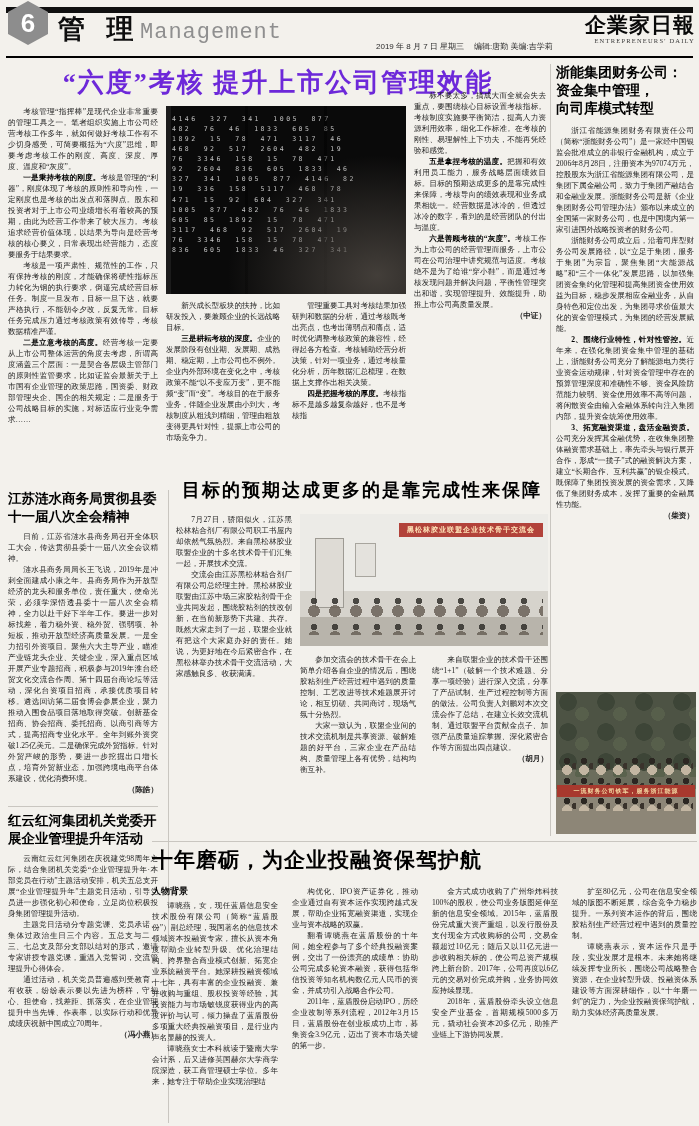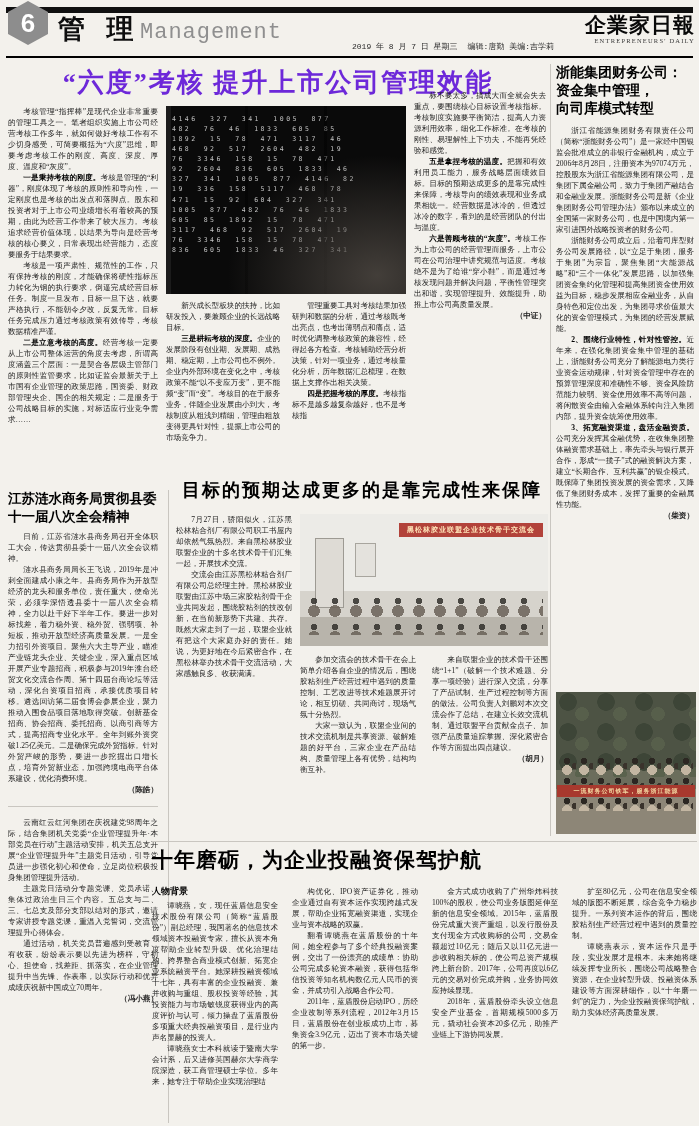--- a/index.html
+++ b/index.html
@@ -68,21 +68,21 @@
 <body>
 
 <div id="page">
 
   <div class="abs topbar" style="left:6px;top:7px;width:687px;height:6px;"></div>
   <div class="abs hex" style="left:8px;top:1px;width:40px;height:44px;">
     <span>6</span>
   </div>
   <div class="abs sec-cn" style="left:58px;top:16px;">管 理</div>
   <div class="abs sec-en" style="left:140px;top:22px;">Management</div>
-  <div class="abs dateline" style="left:352px;top:42px;font-family:Liberation Mono, monospace;">
+  <div class="abs dateline" style="left:376px;top:42px;">
     <span>2019 年 8 月 7 日  星期三</span><span>编辑:唐勤  美编:吉学莉</span>
   </div>
   <div class="abs" style="left:540px;top:14px;width:155px;">
     <div class="mast-cn">企業家日報</div>
     <div class="mast-en">ENTREPRENEURS' DAILY</div>
   </div>
   <div class="abs rule" style="left:6px;top:56px;width:687px;height:2px;"></div>
 
   <div class="abs headline-xl" style="left:8px;top:68px;width:540px;">“六度”考核  提升上市公司管理效能</div>
 
@@ -155,20 +155,21 @@
     <div class="col" style="margin-top:5px;height:272px;">
       <p><b></b><span>日前，江苏省涟水县商务局召开全体职工大会，传达贯彻县委十一届八次全会议精神。</span></p>
       <p><b></b><span>涟水县商务局局长王飞说，2019年是冲刺全面建成小康之年。县商务局作为开放型经济的龙头和服务单位，责任重大，使命光荣，必须学深悟透县委十一届八次全会精神，全力以赴干好下半年工作。要进一步对标找差，着力稳外资、稳外贸、强弱项、补短板，推动开放型经济高质量发展。一是全力招引外资项目。聚焦六大主导产业，瞄准产业链龙头企业、关键企业，深入重点区域开展产业专题招商，积极参与2019年淮台经贸文化交流合作周、第十四届台商论坛等活动，深化台资项目招商，承接优质项目转移。遴选回访第二届食博会参展企业，聚力推动入围食品项目落地取得突破。创新基金招商、协会招商、委托招商、以商引商等方式，提高招商专业化水平。全年到账外资突破1.25亿美元。二是确保完成外贸指标。针对外贸严峻的形势，要进一步挖掘出口增长点，培育外贸新业态，加强跨境电商平台体系建设，优化消费环境。</span></p>
       <p class="byline">（陈皓）</p>
     </div>
   </div>
 
   <div class="abs hairline" style="left:8px;top:806px;width:150px;height:1px;"></div>
 
   <div class="abs" style="left:8px;top:812px;width:150px;">
+    <div class="headline-sm">红云红河集团机关党委开展企业管理提升年活动</div>
     <div class="col" style="margin-top:5px;height:248px;">
       <p><b></b><span>云南红云红河集团在庆祝建党98周年之际，结合集团机关党委“企业管理提升年·本部党员在行动”主题活动安排，机关五总支开展“企业管理提升年”主题党日活动，引导党员进一步强化初心和使命，立足岗位积极投身集团管理提升活动。</span></p>
       <p><b></b><span>主题党日活动分专题党课、党员承诺、集体过政治生日三个内容。五总支与二、三、七总支及部分支部以结对的形式，邀请专家讲授专题党课，重温入党誓词，交流管理提升心得体会。</span></p>
       <p><b></b><span>通过活动，机关党员普遍感到受教育、有收获，纷纷表示要以先进为榜样，守初心、担使命，找差距、抓落实，在企业管理提升中当先锋、作表率，以实际行动和优异成绩庆祝新中国成立70周年。</span></p>
       <p class="byline">（冯小燕）</p>
     </div>
   </div>
 
   <div class="abs hairline" style="left:168px;top:490px;width:1px;height:633px;"></div>
 

